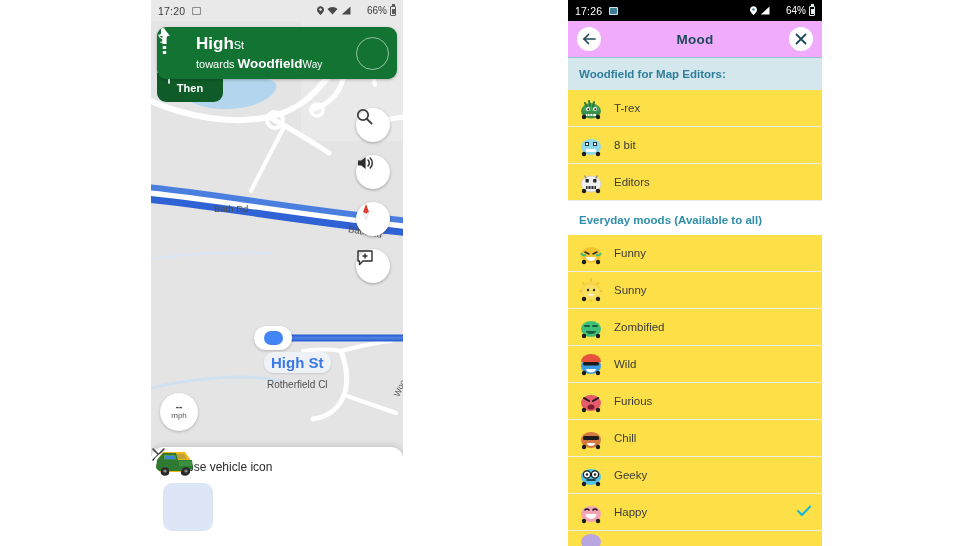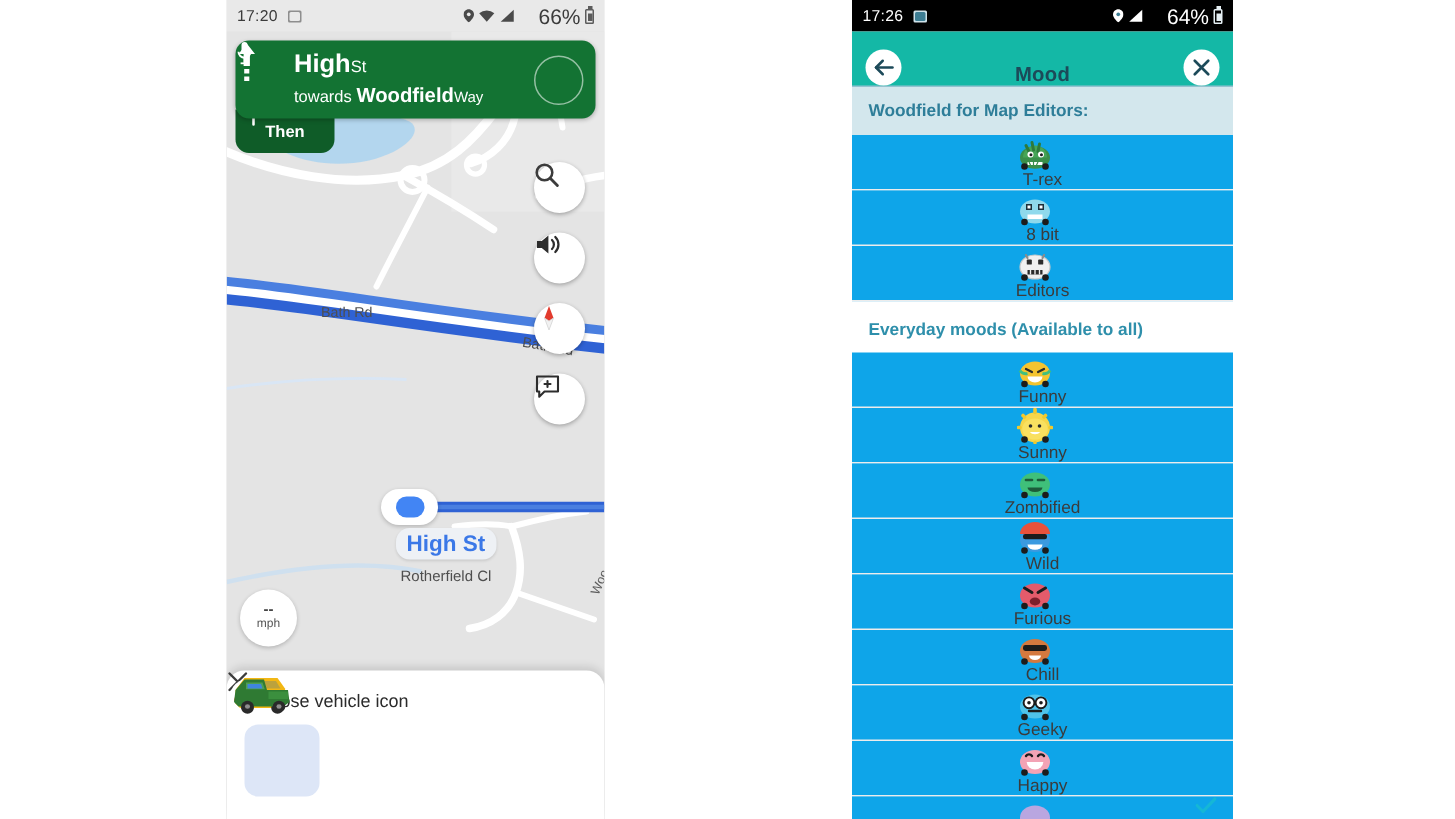--- a/index.html
+++ b/index.html
@@ -23,21 +23,21 @@
   }
   .sb-time { font-size: 10.5px; letter-spacing: .2px; color: #3b3b3b; }
   .sb-shot { margin-left: 7px; width: 9px; height: 8px; background: #8e8e8e;
              border-radius: 1px; position: relative; }
   .sb-shot::after { content:""; position:absolute; left:1px; top:1px; width:7px;height:6px;
                     background:#e9e9e9; border-radius:1px;}
   .sb-right { margin-left: auto; display: flex; align-items: center; gap: 3px; }
   .sb-pin { width: 7px; height: 9px; }
   .sb-wifi { width: 11px; height: 9px; }
   .sb-sig { width: 10px; height: 9px; }
-  .sb-batt-txt { font-size: 14px; color: #3b3b3b; margin-left: 13px; }
+  .sb-batt-txt { font-size: 10px; color: #3b3b3b; margin-left: 13px; }
   .sb-batt { width: 6px; height: 10px; border: 1.2px solid #5c5c5c; border-radius: 1px;
              position: relative; }
   .sb-batt::before { content:""; position:absolute; top:-2.4px; left:1.3px;
                      width:3px; height:1.6px; background:#5c5c5c; }
   .sb-batt::after { content:""; position:absolute; left:0.6px; bottom:0.6px;
                     width:3.2px; height:5.4px; background:#5c5c5c; }
 
   
   .map {
     position: absolute; left:0; top:21px; width: 252px; height: 525px;
@@ -142,39 +142,39 @@
     padding: 0 7px; color:#fff;
   }
   .statusbar-r .sb-time { color:#fff; }
   .statusbar-r .sb-batt-txt { color:#fff; }
   .statusbar-r .sb-shot { background:#cfe2e9; }
   .statusbar-r .sb-shot::after { background:#3d7e94; }
   .statusbar-r .sb-batt { border-color:#e5eff3; }
   .statusbar-r .sb-batt::before, .statusbar-r .sb-batt::after { background:#e5eff3; }
 
   .mood-header {
-    height: 37px; background: #14b8a6; display:flex; align-items:flex-end;
+    height: 37px; background: #f0abfc; display:flex; align-items:center;
     padding: 0 9px; border-bottom: 1px solid #93c2cf;
   }
   .circ-btn {
     width: 24px; height: 24px; border-radius: 50%; background: #fff;
     display:flex; align-items:center; justify-content:center; flex:none;
   }
   .mood-title {
     flex: 1; text-align: center; font-size: 13.5px; font-weight: 700; color: #1c4a59;
     letter-spacing: .2px;
   }
   .section-hd {
     background: #d3e7ed; padding: 10px 11px 10px 11px;
     font-size: 11.5px; font-weight: 700; color: #2e7e99;
   }
   .section-hd.plain { background: #fff; color: #2e8fab; padding-top: 13px; padding-bottom: 9px; }
   .mood-row {
     display:flex; align-items:center; height: 37px; padding: 0 11px;
-    border-bottom: 1px solid #ececec; background: #0ea5e9; flex-direction: column;
+    border-bottom: 1px solid #ececec; background: #fde047;
   }
   .mood-ic { width: 24px; height: 24px; flex: none; margin-right: 11px; }
   .mood-name { font-size: 11.5px; color: #3b3b3b; }
   .mood-check { margin-left: auto; }
   .mood-row.partial { border-bottom: none; height: 18px; overflow: hidden; }
 </style>
 </head>
 <body>
 
 <div class="stage">

